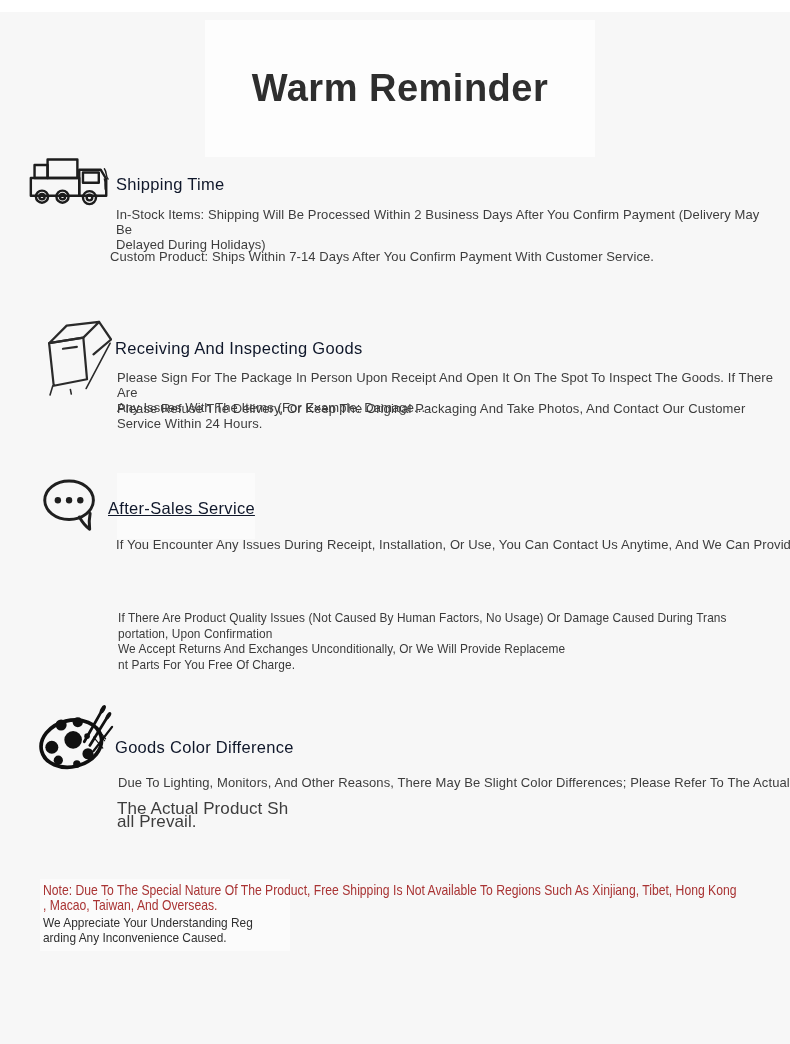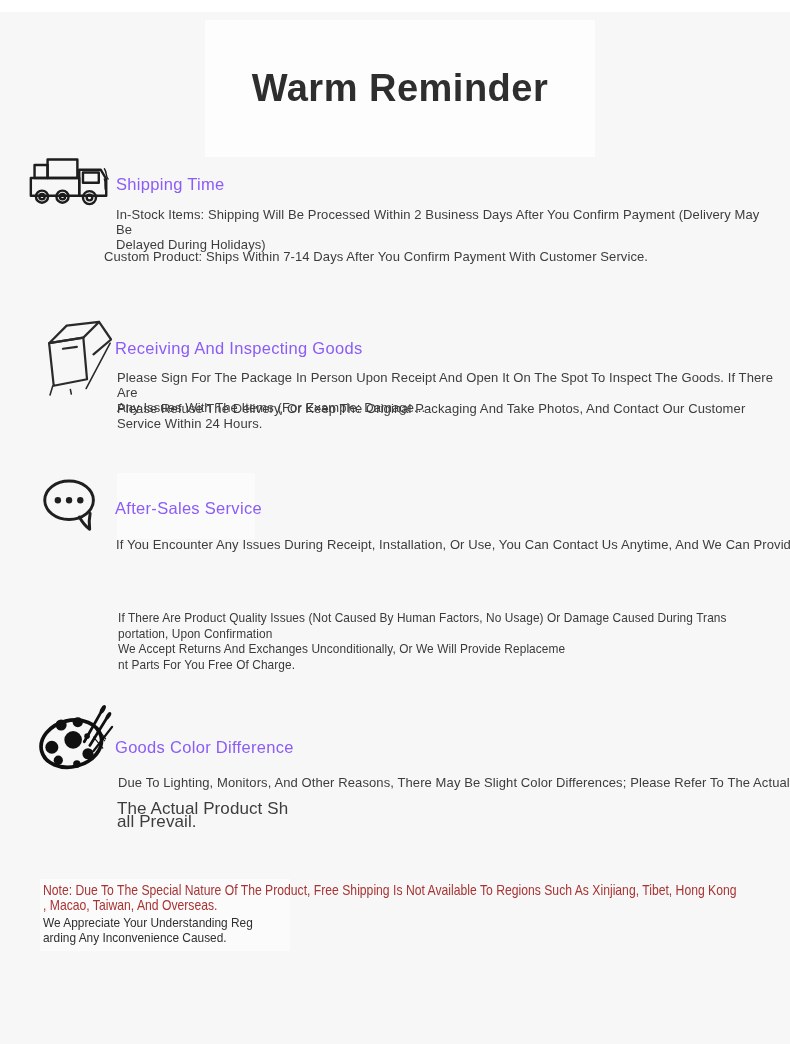--- a/index.html
+++ b/index.html
@@ -9,21 +9,21 @@
     font-family:"Liberation Sans",sans-serif;color:#3d3d3d;
   }
   .patch{position:absolute;background:#fdfdfd;}
   .page-title{
     position:absolute;left:205px;top:55px;width:390px;
     text-align:center;font-size:38px;font-weight:700;color:#2e2e2e;
     letter-spacing:.5px;
   }
   .icon-box{position:absolute;}
   .sec-heading{
-    position:absolute;font-size:16.5px;color:#8b5cf6;letter-spacing:.3px;
+    position:absolute;font-size:16.5px;color:#0f172a;letter-spacing:.3px;
     white-space:nowrap;
     text-align:center;
   }
   .body-text{
     position:absolute;font-size:13px;line-height:15px;color:#3d3d3d;
     white-space:pre-line;letter-spacing:.1px;
   }
   .clip-line{
     white-space:nowrap;overflow:hidden;right:0;
   }
@@ -68,21 +68,21 @@
           <circle cx="38" cy="48" r="2.8"></circle>
         <circle cx="67" cy="49" r="7"></circle>
           <circle cx="67" cy="49" r="3"></circle>
         <path d="M83 18 c3 4 1 8 4 11 m-4 0 c2 6 -1 9 2 14" stroke-width="1.5"></path>
       </g>
     </svg>
   </div>
   <div class="sec-heading" style="left:116px;top:163px;">Shipping Time</div>
   <div class="body-text" style="left:116px;top:195px;width:660px;">In-Stock Items: Shipping Will Be Processed Within 2 Business Days After You Confirm Payment (Delivery May Be
 Delayed During Holidays)</div>
-  <div class="body-text" style="left:104px;top:237px;width:660px;">Custom Product: Ships Within 7-14 Days After You Confirm Payment With Customer Service.</div>
+  <div class="body-text" style="left:110px;top:237px;width:660px;">Custom Product: Ships Within 7-14 Days After You Confirm Payment With Customer Service.</div>
 
   <div class="icon-box" style="left:38px;top:302px;">
     <svg width="74" height="88" viewBox="0 0 80 94">
       <g fill="none" stroke="#2a2a2a" stroke-width="2.4" stroke-linecap="round" stroke-linejoin="round">
         <path d="M12 31 L31 12 L66 8 L49 25 Z"></path>
         <path d="M12 31 L49 25 L53 70 L17 77 Z"></path>
         <path d="M66 8 L79 27 L60 43"></path>
         <path d="M27 37 l15 -2"></path>
         <path d="M78 31 L52 80" stroke-width="1.7"></path>
         <path d="M16 77 l-3 10 m22 -6 l1 5" stroke-width="1.7"></path>
@@ -99,21 +99,21 @@
     <svg width="60" height="58" viewBox="0 0 64 62">
       <g fill="none" stroke="#1f1f1f" stroke-width="3.2" stroke-linecap="round" stroke-linejoin="round">
         <ellipse cx="31" cy="27" rx="26" ry="20.5"></ellipse>
         <path d="M42 45 C46 52 50 56 53 58 C52 51 52.5 46 53.5 41"></path>
       </g>
       <circle cx="19" cy="27" r="3.4" fill="#1f1f1f"></circle>
       <circle cx="31" cy="27" r="3.4" fill="#1f1f1f"></circle>
       <circle cx="43" cy="27" r="3.4" fill="#1f1f1f"></circle>
     </svg>
   </div>
-  <div class="sec-heading" style="left:115px;top:487px;">After-Sales Service</div>
+  <div class="sec-heading" style="left:108px;top:487px;text-decoration:underline;">After-Sales Service</div>
   <div class="body-text clip-line" style="left:116px;top:525px;">If You Encounter Any Issues During Receipt, Installation, Or Use, You Can Contact Us Anytime, And We Can Provide Assis</div>
   <div class="body-text cond" style="left:118px;top:598px;">If There Are Product Quality Issues (Not Caused By Human Factors, No Usage) Or Damage Caused During Trans
 portation, Upon Confirmation</div>
   <div class="body-text cond" style="left:118px;top:629px;">We Accept Returns And Exchanges Unconditionally, Or We Will Provide Replaceme
 nt Parts For You Free Of Charge.</div>
 
   <div class="icon-box" style="left:36px;top:688px;">
     <svg width="78" height="76" viewBox="0 0 84 82">
       <ellipse cx="38" cy="47" rx="33" ry="25" fill="none" stroke="#101010" stroke-width="4" transform="rotate(-14 38 47)"></ellipse>
       <circle cx="40" cy="43" r="9.5" fill="#101010"></circle>

